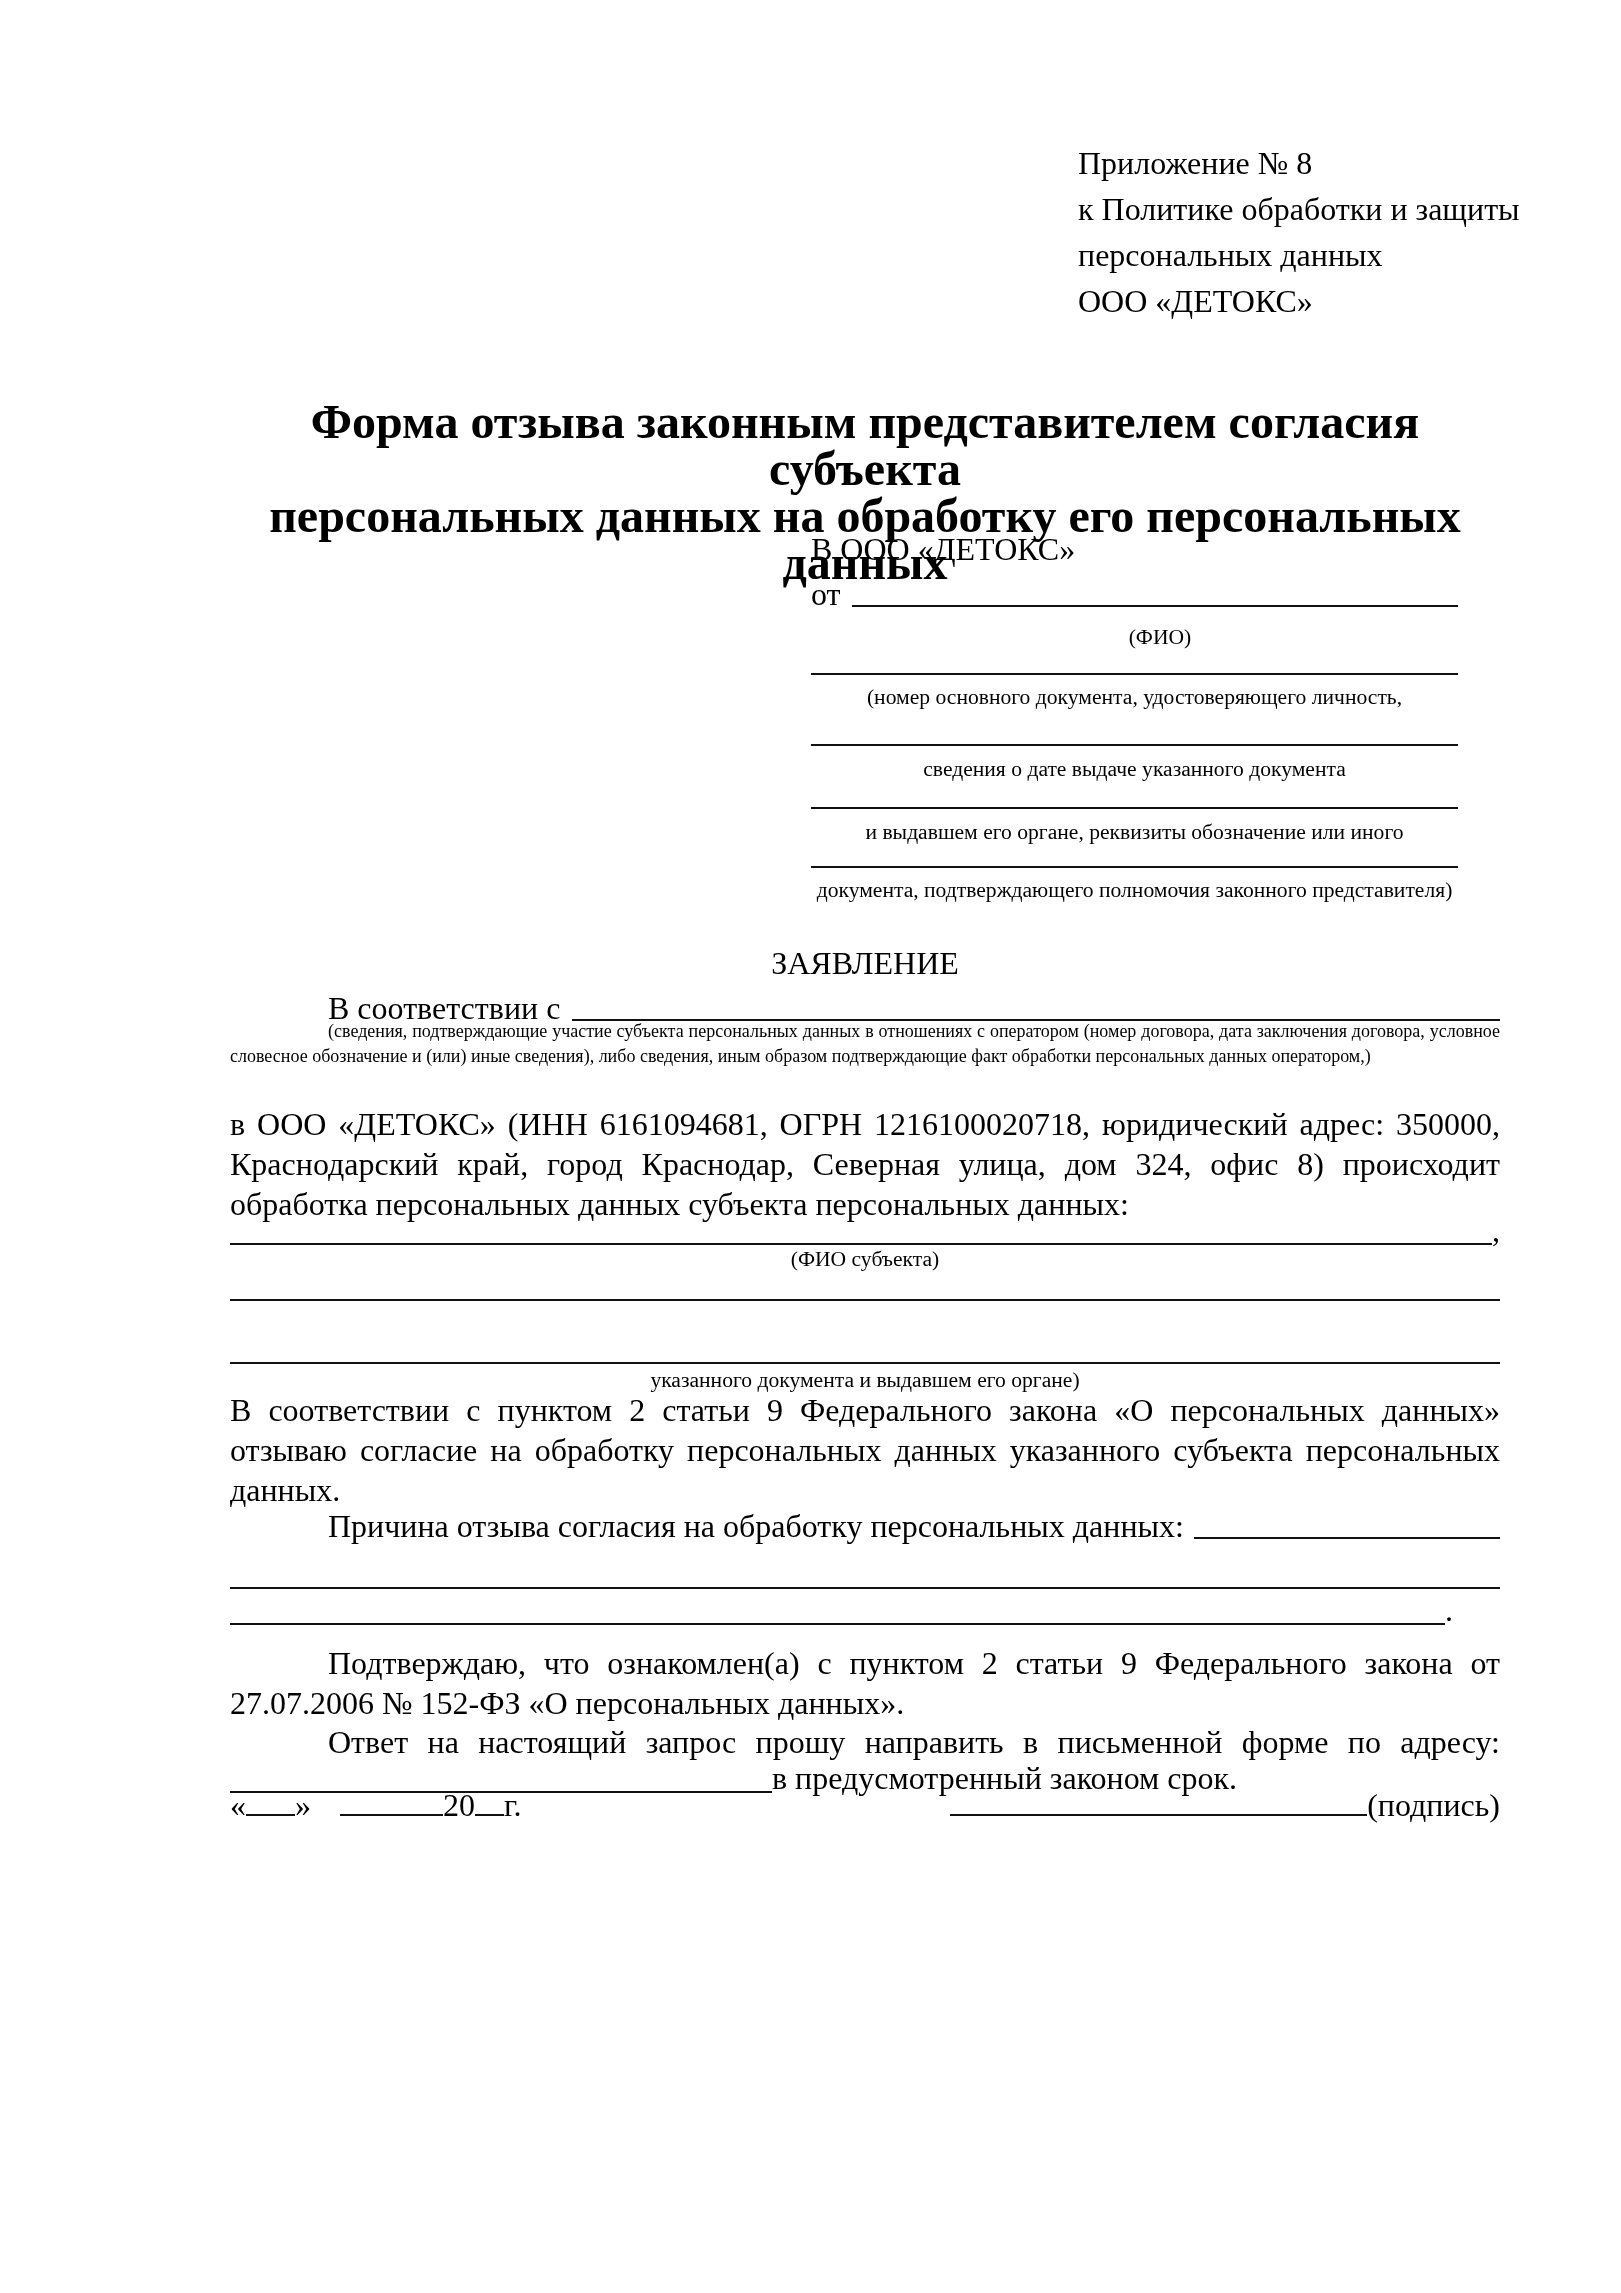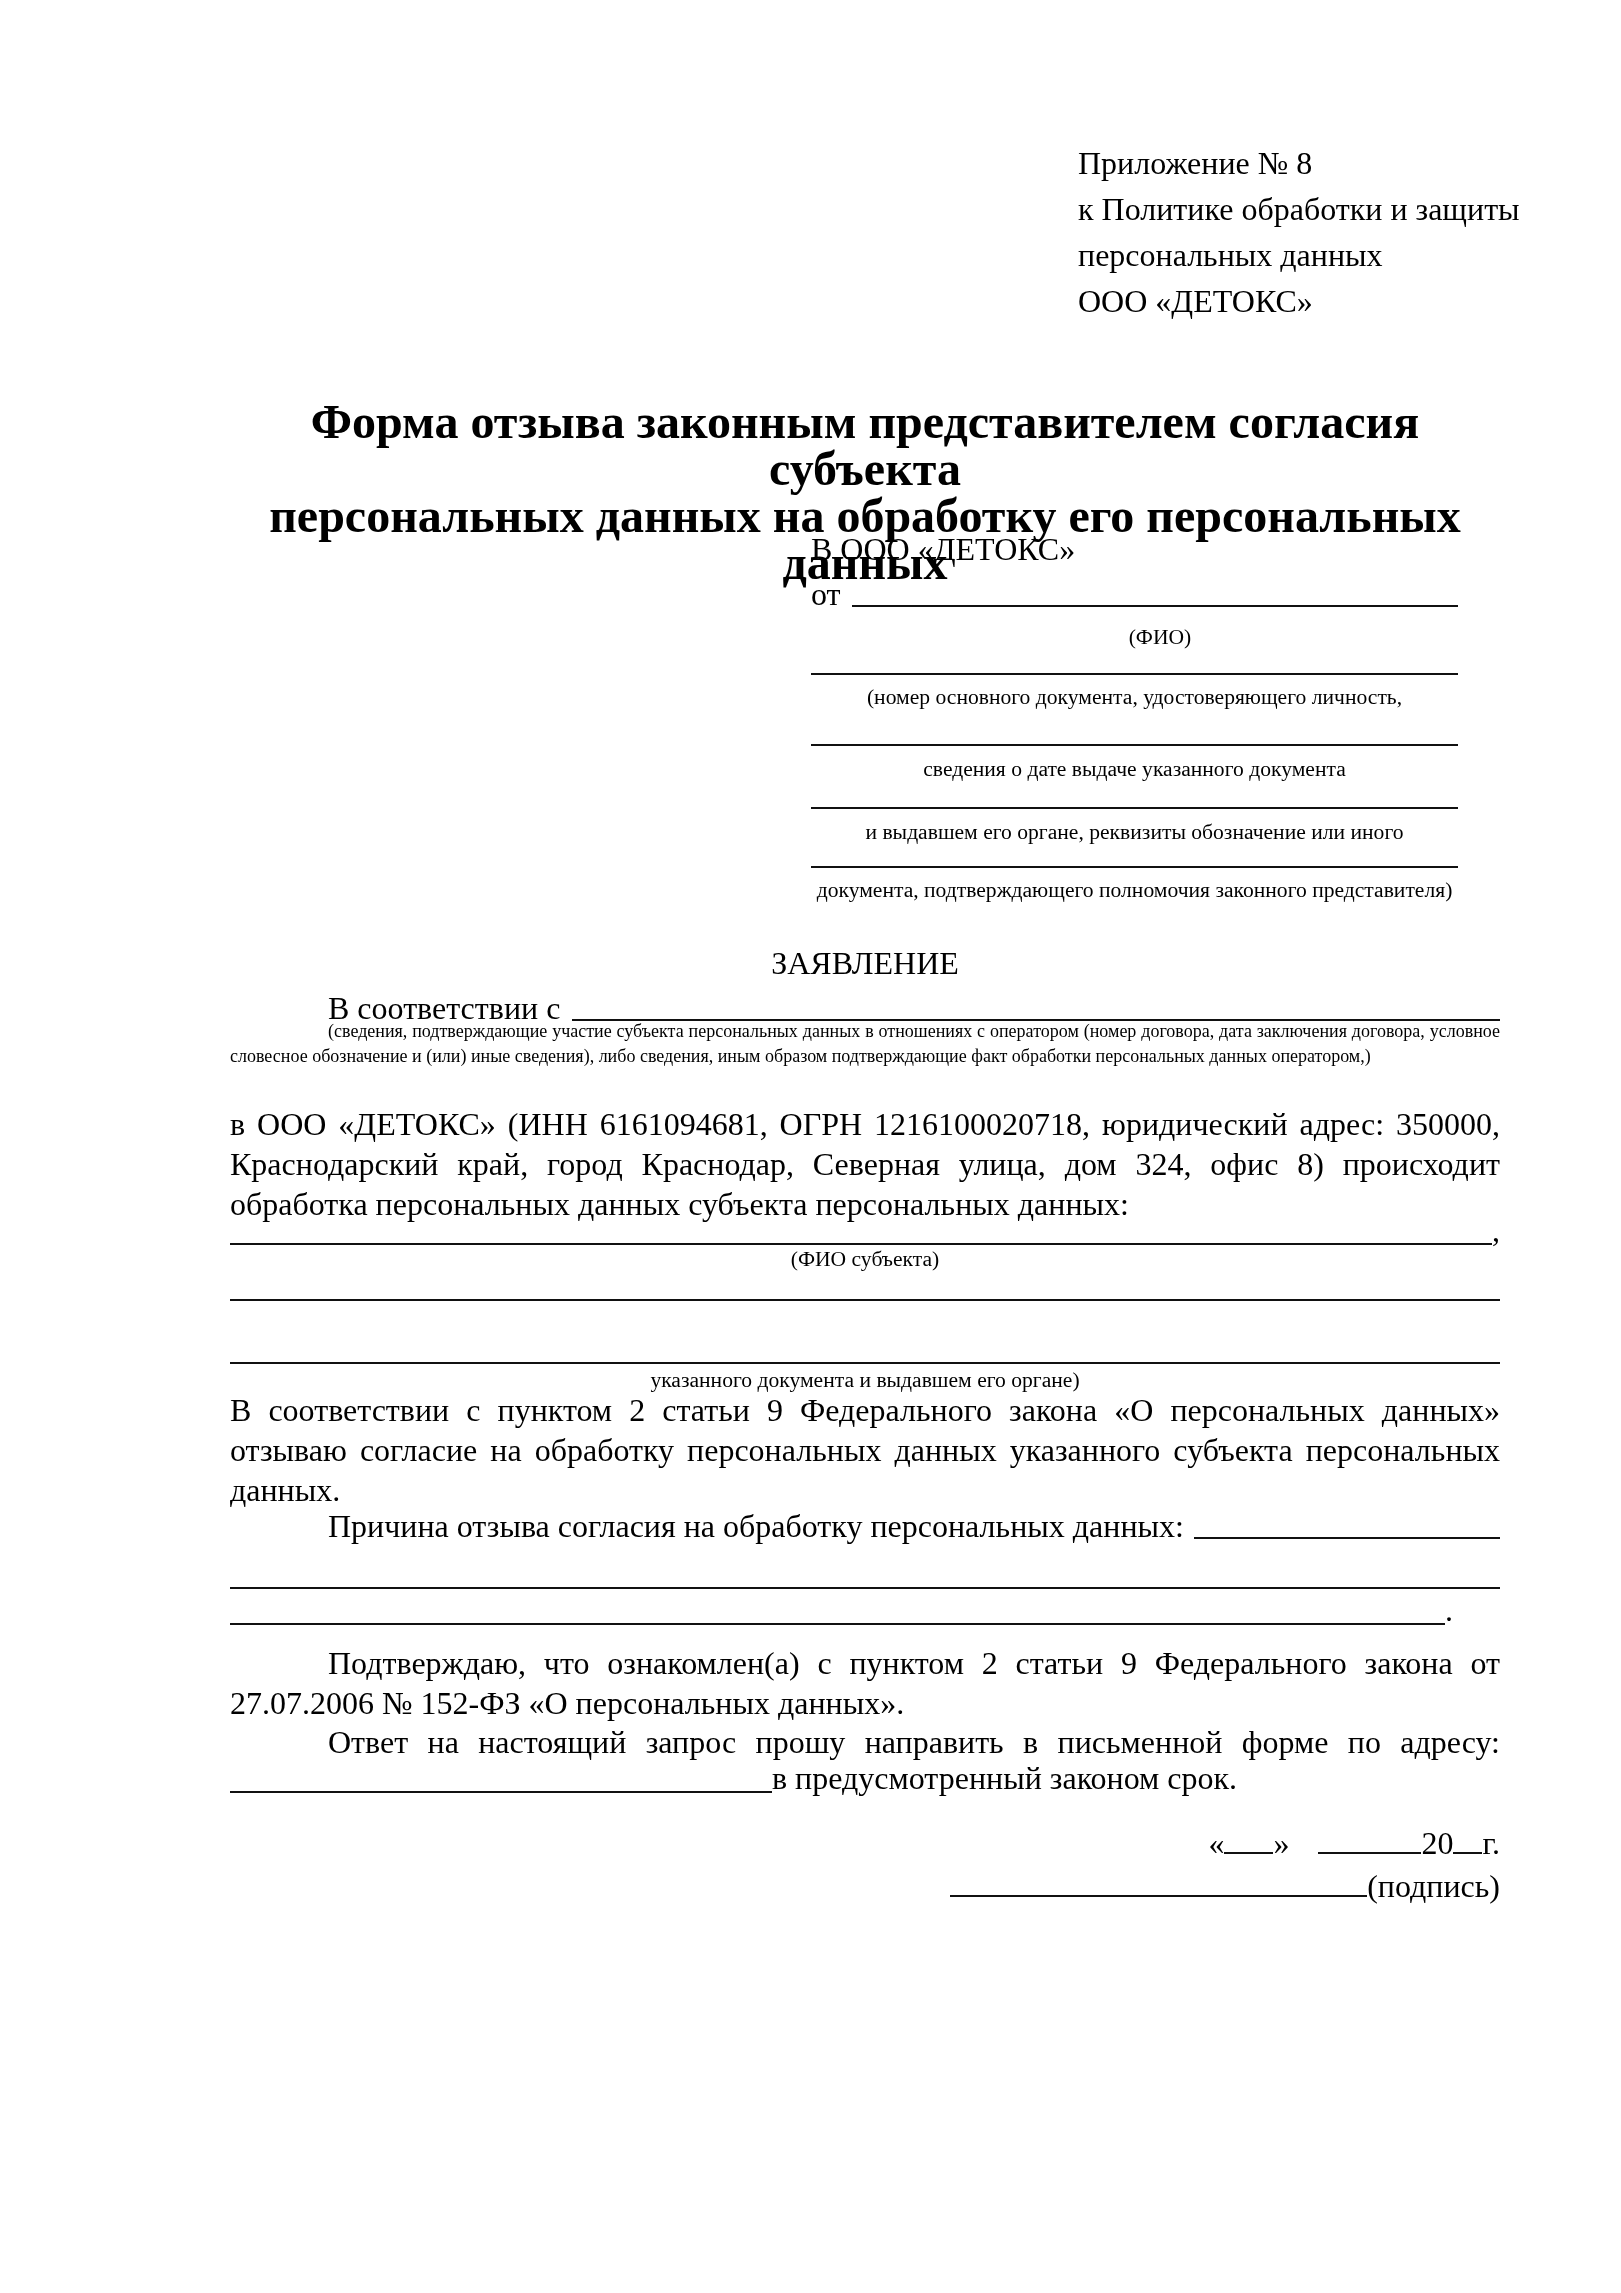--- a/index.html
+++ b/index.html
@@ -46,21 +46,21 @@
   .reason-label { flex:0 0 auto; margin-left:98px; padding-right:9.8px; white-space:nowrap; }
   .blank-a { top:1558px; height:29px; }
   .blank-b-row { top:1590px; height:40px; display:flex; align-items:flex-end; padding-right:47px; width:1223px; }
   .blank-b-row .blank-fill { margin-bottom:4.9px; }
   .confirm-par { top:1643px; text-align:justify; text-indent:98px; }
   .reply-par { top:1722px; text-align:justify; text-align-last:justify; text-indent:98px; }
   .reply-row { top:1758px; height:40px; display:flex; align-items:flex-end; }
   .reply-blank { flex:0 0 542px; border-bottom:2.9px solid #111; margin-bottom:4.9px; }
 
   
-  .footer-row { top:1866px; height:40px; display:flex; justify-content:flex-end; align-items:flex-end;flex-direction:column; }
+  .footer-row { top:1785px; height:40px; display:flex; justify-content:space-between; align-items:flex-end; }
   .iblank { display:inline-block; border-bottom:2.9px solid #111; height:32px; vertical-align:baseline; }
   .w50 { width:49px; } .w105 { width:103px; margin-left:29px; } .w30 { width:29px; } .w425 { width:417px; }
   .nowrap { white-space:nowrap; }
 </style>
 </head>
 <body>
 
 <div class="page">
 
   <div class="abs appendix">

